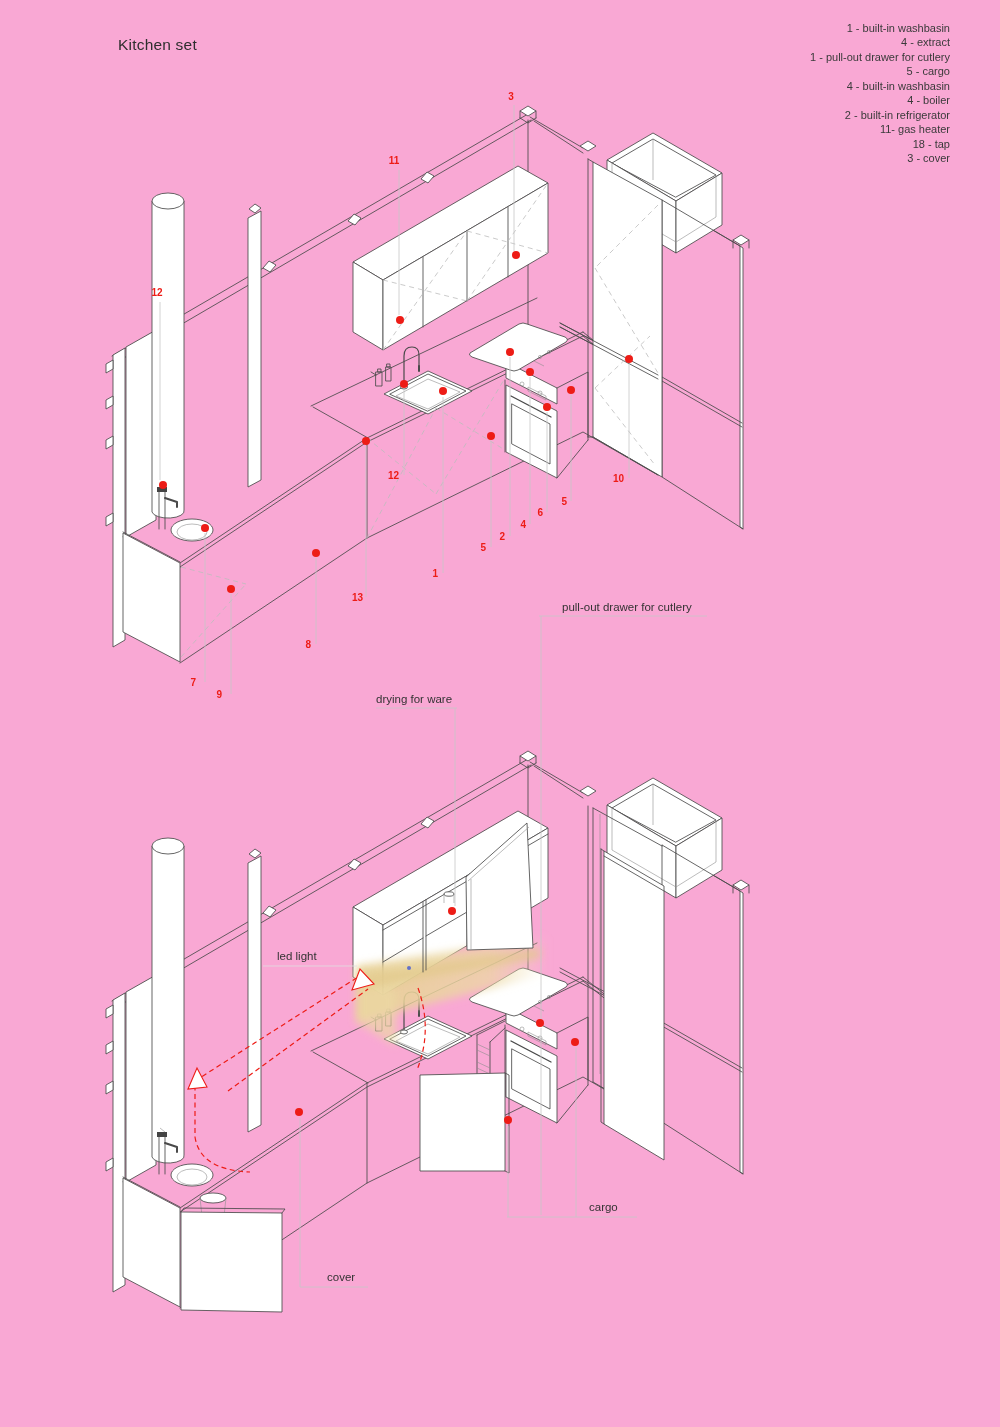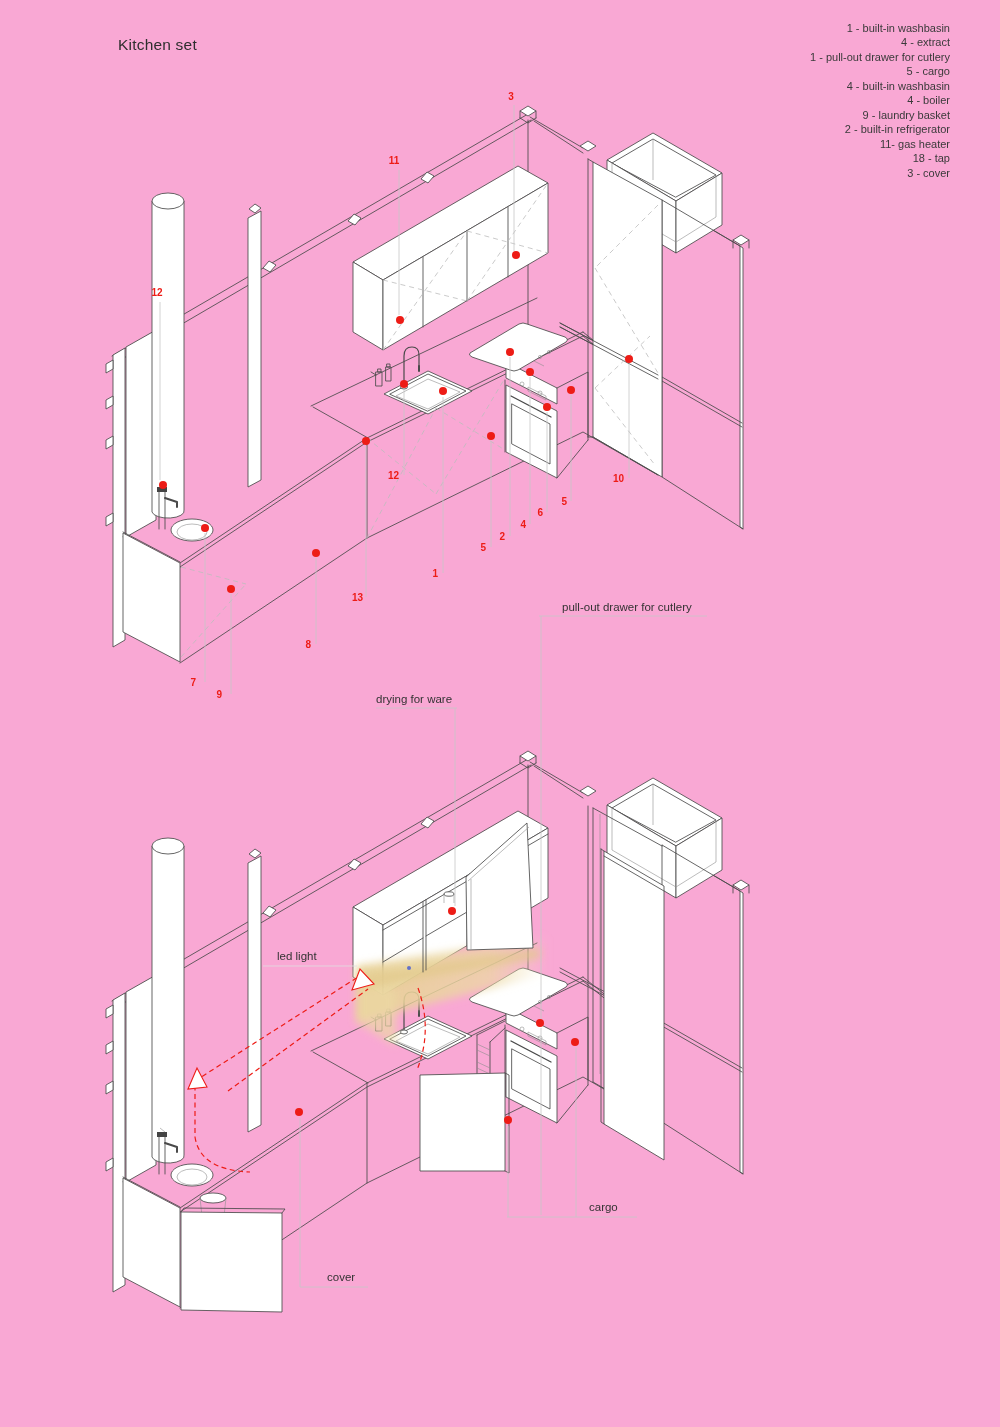--- a/index.html
+++ b/index.html
@@ -27,21 +27,20 @@
 
   <div id="title">Kitchen set</div>
 
   <div id="legend">
     <div>1 - built-in washbasin</div>
     <div>4 - extract</div>
     <div>1 - pull-out drawer for cutlery</div>
     <div>5 - cargo</div>
     <div>4 - built-in washbasin</div>
     <div>4 - boiler</div>
-    <div>9 - laundry basket</div>
     <div>2 - built-in refrigerator</div>
     <div>11- gas heater</div>
     <div>18 - tap</div>
     <div>3 - cover</div>
   </div>
 
   <svg width="1000" height="1427" viewBox="0 0 1000 1427">
     <defs>
       <linearGradient id="glowGrad" x1="0" y1="0" x2="1" y2="0">
         <stop offset="0" stop-color="#e7d094" stop-opacity="0.95"></stop>

